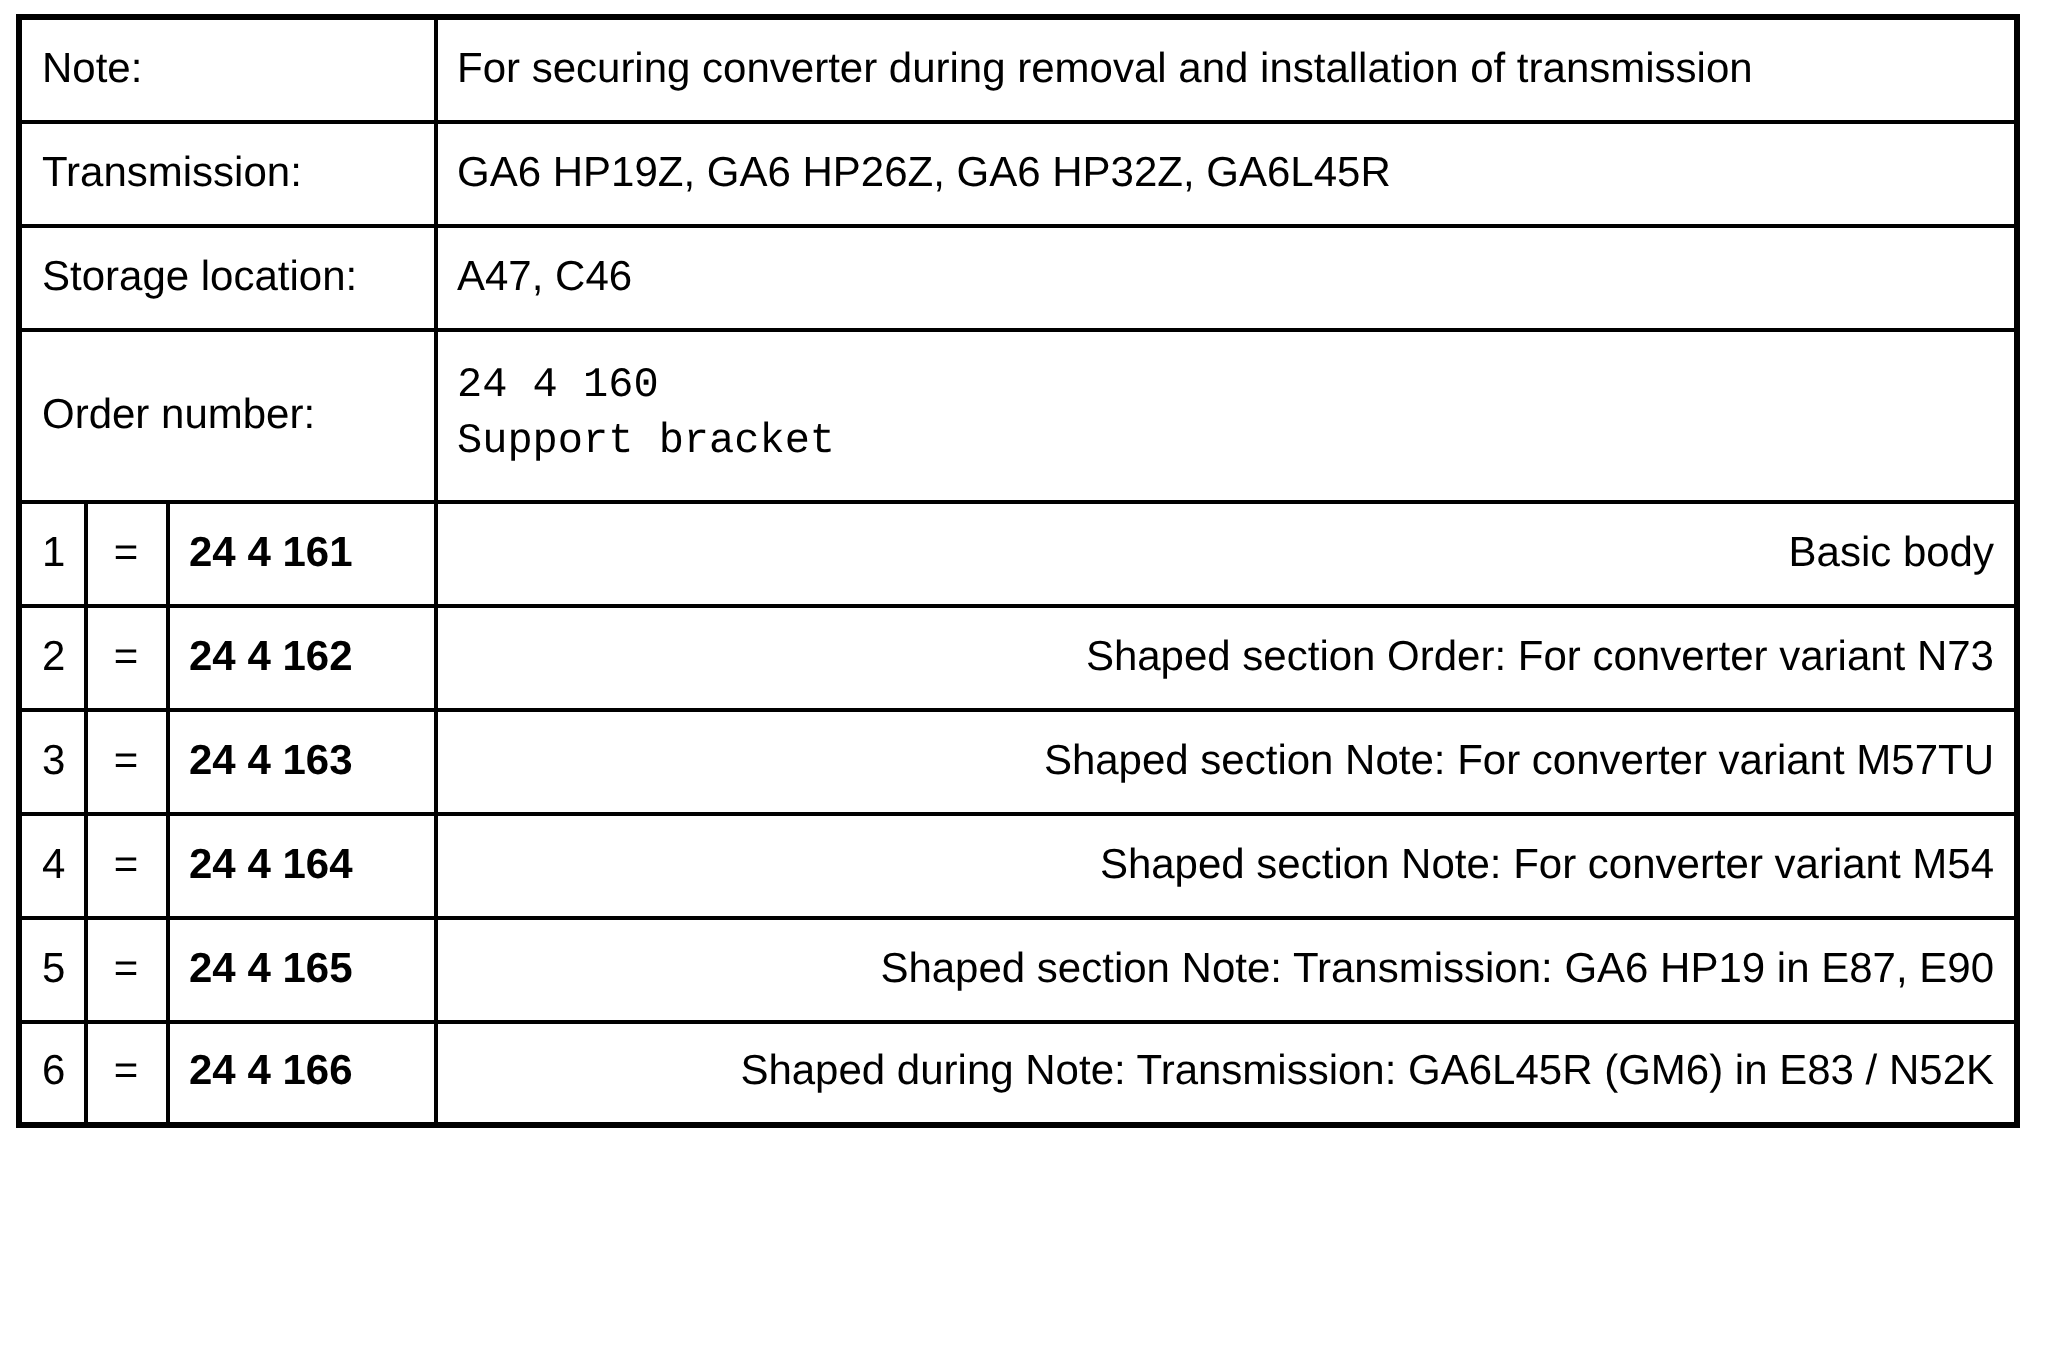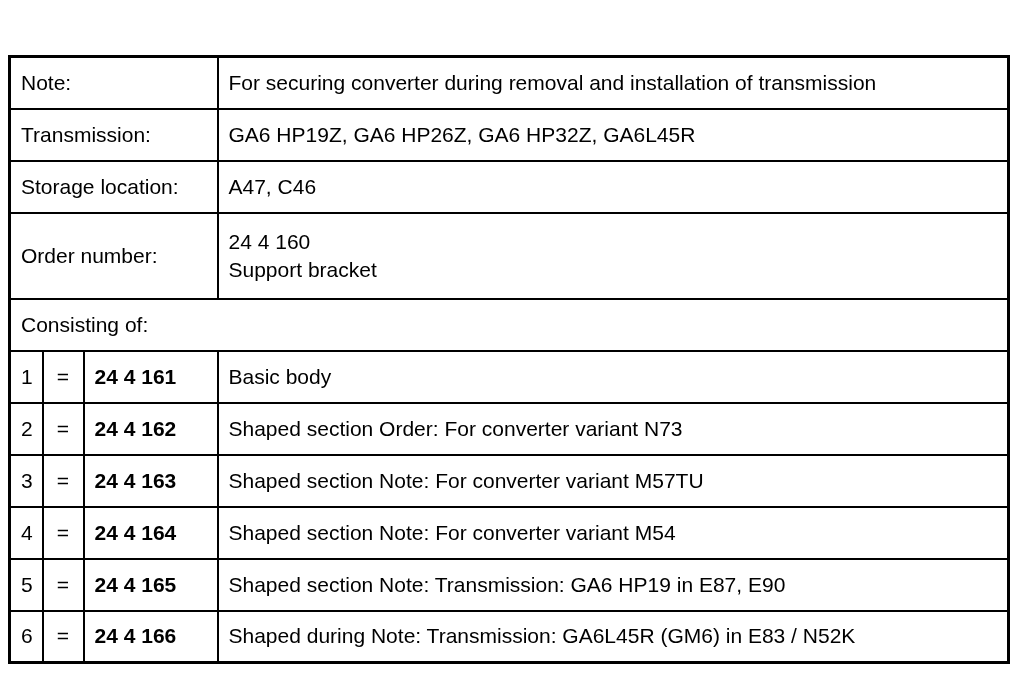--- a/index.html
+++ b/index.html
@@ -14,41 +14,40 @@
     overflow: hidden;
   }
   table.spec {
     position: absolute;
     left: 8px;
     top: 7px;
     width: 1002px;
     border-collapse: collapse;
     table-layout: fixed;
     border: 3px solid #000000;
-    margin-top: 48px;
   }
   table.spec td {
     border: 2px solid #000000;
     vertical-align: middle;
     padding: 0 10px;
     overflow: hidden;
     white-space: nowrap;
   }
   tr.row { height: 52px; }
   tr.row-order { height: 86px; }
   td.label-cell { padding-left: 10px; }
   td.value-cell { padding-left: 12px; }
   td.section-cell { padding-left: 10px; }
   td.num-cell, td.eq-cell {
     text-align: center;
     padding: 0;
   }
   td.part-cell { padding-left: 13px; font-weight: bold; }
-  td.desc-cell { padding-left: 12px; }
-  .value-line { line-height: 28px; }
+  td.desc-cell { padding-left: 12px; text-align: right; }
+  .value-line { line-height: 28px; font-family: Liberation Mono, monospace; }
 </style>
 </head>
 <body>
 
 <table class="spec">
   <colgroup>
     <col style="width:33px">
     <col style="width:41px">
     <col style="width:134px">
     <col>
@@ -65,23 +64,20 @@
     <tr class="row">
       <td class="label-cell" colspan="3">Storage location:</td>
       <td class="value-cell">A47, C46</td>
     </tr>
     <tr class="row row-order">
       <td class="label-cell" colspan="3">Order number:</td>
       <td class="value-cell">
         <div class="value-line">24 4 160</div>
         <div class="value-line">Support bracket</div>
       </td>
-    </tr>
-    <tr class="row">
-      <td class="section-cell" colspan="4">Consisting of:</td>
     </tr>
     <tr class="row">
       <td class="num-cell">1</td>
       <td class="eq-cell">=</td>
       <td class="part-cell">24 4 161</td>
       <td class="desc-cell">Basic body</td>
     </tr>
     <tr class="row">
       <td class="num-cell">2</td>
       <td class="eq-cell">=</td>

